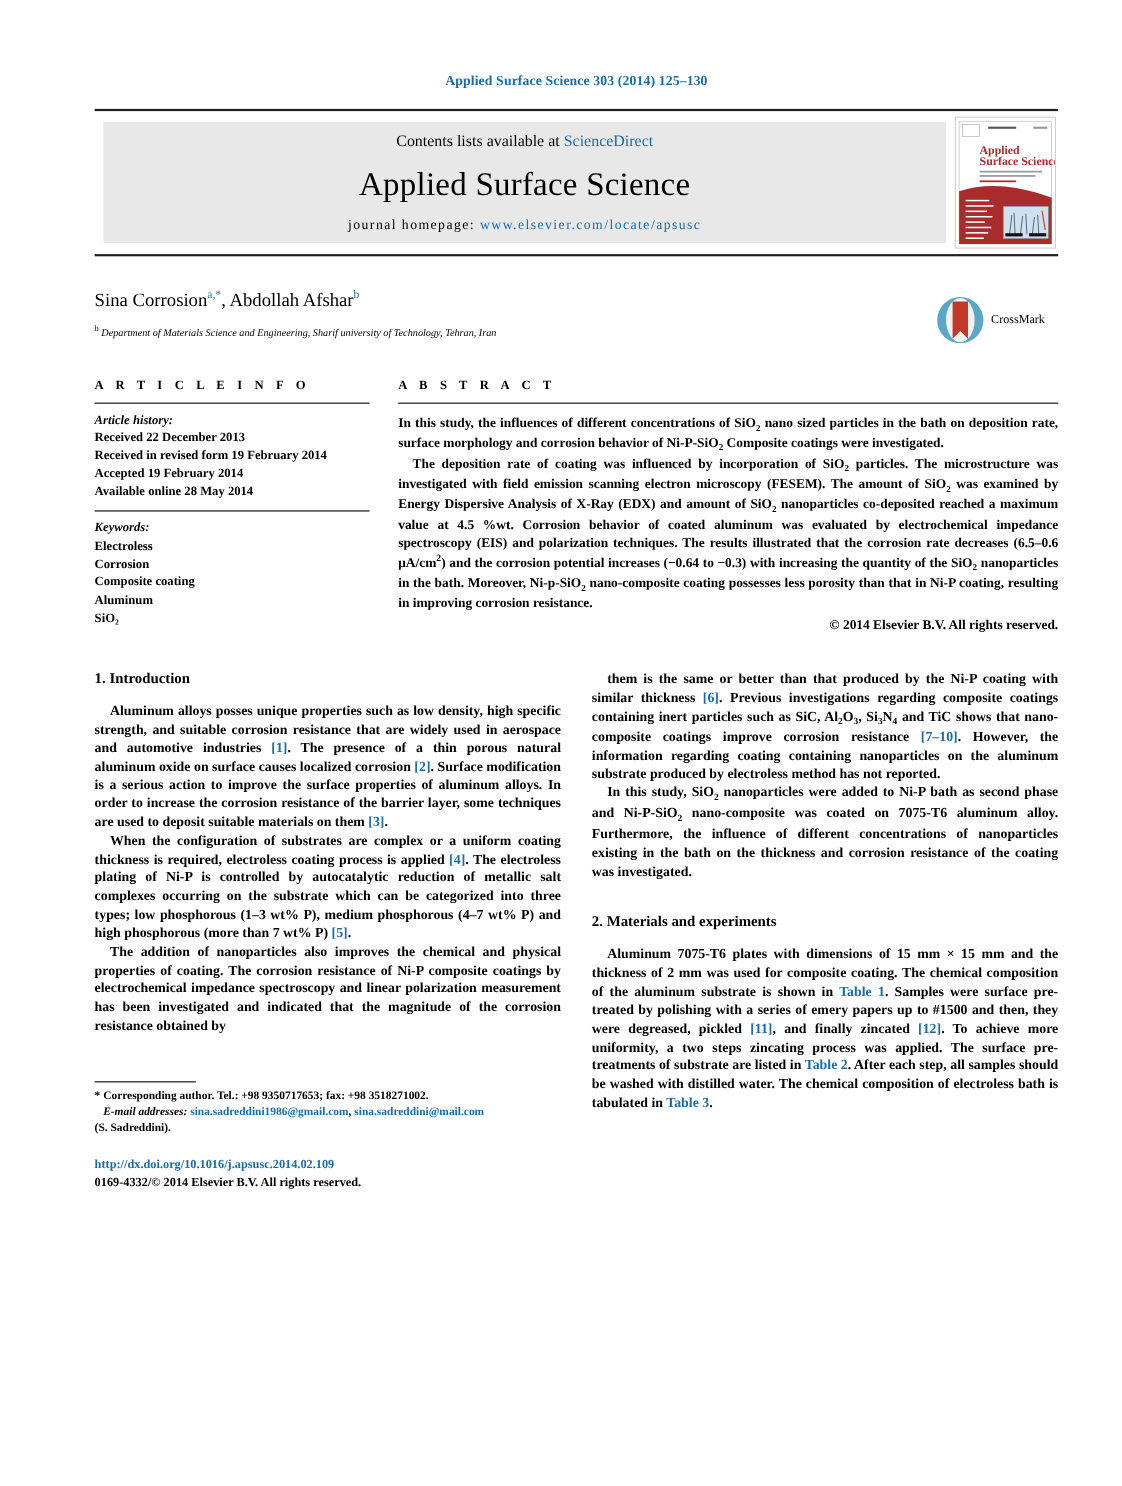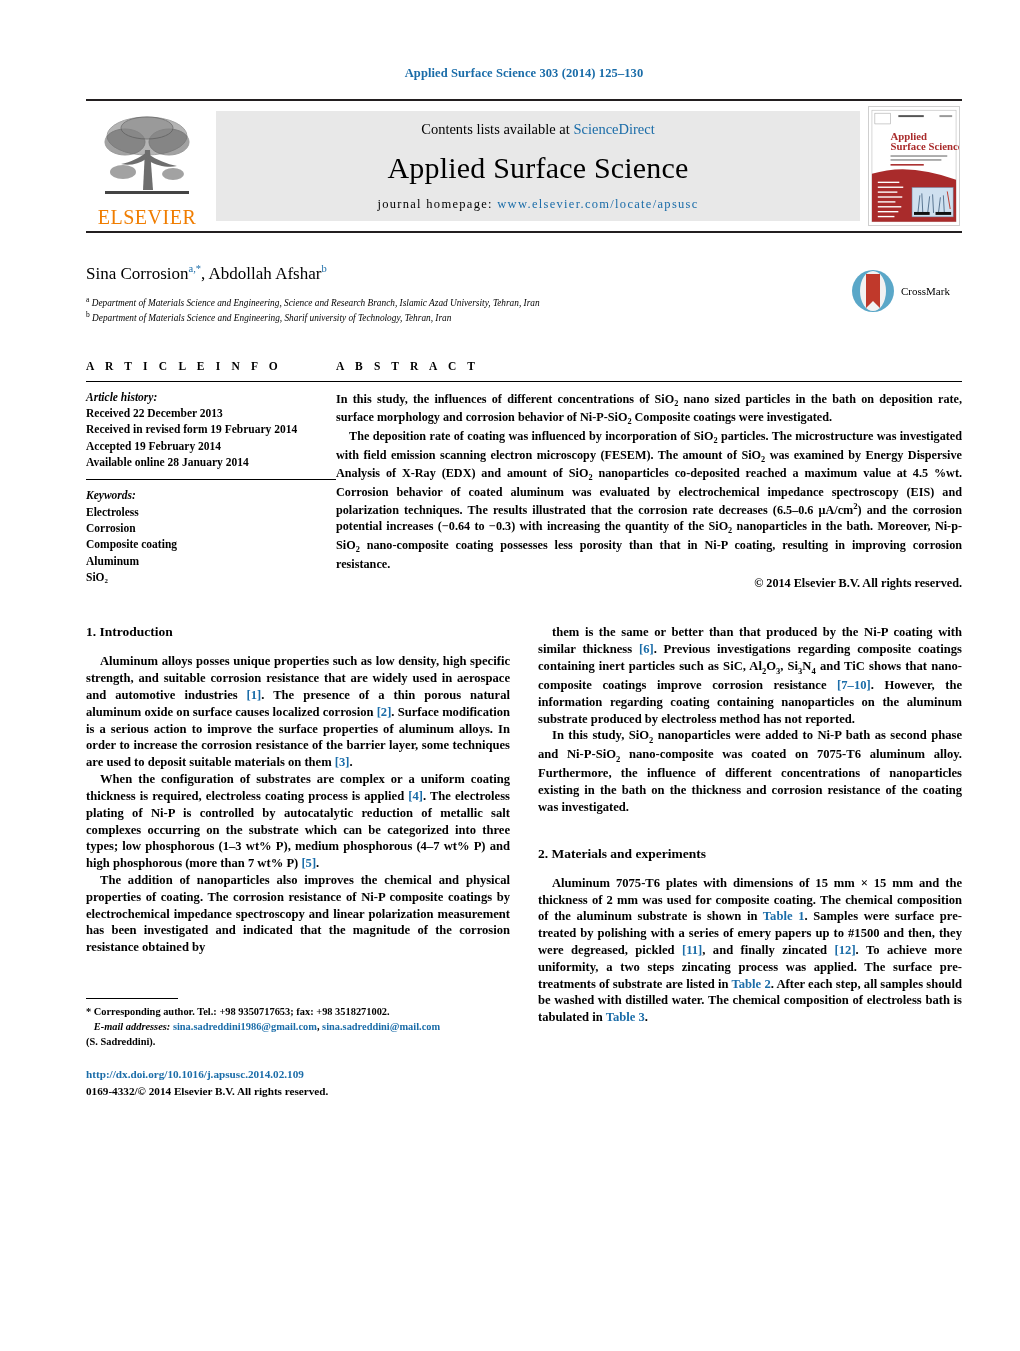--- a/index.html
+++ b/index.html
@@ -109,20 +109,21 @@
     right: 0; top: 2px;
     width: 112px; height: 52px;
     display: flex; align-items: center; gap: 5px;
   }
   .crossmark-label { font-size: 11px; }
 
   
   .info-abstract {
     margin-top: 34px;
     display: flex;
+    gap: 26px;
   }
   .col-info { flex: 0 0 250px; }
   .col-abstract { flex: 1 1 auto; }
   .sect-head {
     font-size: 11.5px;
     font-weight: bold;
     letter-spacing: 4.2px;
     margin-bottom: 9px;
   }
   .rule { border-top: 1px solid #000; }
@@ -179,37 +180,20 @@
 </style>
 </head>
 <body>
 
 <div class="page">
 
   <div class="running-head">Applied Surface Science 303 (2014) 125–130</div>
 
   <div class="masthead">
 
-    <div class="elsevier-logo">
-      <svg class="tree" viewBox="0 0 96 94">
-        <g fill="#555" stroke="#555">
-          <ellipse cx="48" cy="24" rx="40" ry="19" fill="#777" opacity="0.55"></ellipse>
-          <ellipse cx="26" cy="30" rx="20" ry="13" fill="#666" opacity="0.6"></ellipse>
-          <ellipse cx="70" cy="30" rx="20" ry="13" fill="#666" opacity="0.6"></ellipse>
-          <ellipse cx="48" cy="16" rx="26" ry="11" fill="#8a8a8a" opacity="0.6"></ellipse>
-          <path d="M46 38 L44 78 L54 78 L51 38 Z" fill="#6e6e6e" stroke="none"></path>
-          <path d="M48 40 C40 46 32 50 22 52 C30 54 40 52 47 47 Z" fill="#6e6e6e" stroke="none"></path>
-          <path d="M49 42 C58 48 68 52 78 54 C70 56 58 54 50 49 Z" fill="#6e6e6e" stroke="none"></path>
-          <ellipse cx="24" cy="60" rx="13" ry="7" fill="#7a7a7a" stroke="none" opacity="0.7"></ellipse>
-          <ellipse cx="74" cy="62" rx="11" ry="6" fill="#7a7a7a" stroke="none" opacity="0.7"></ellipse>
-          <rect x="6" y="79" width="84" height="3" fill="#444" stroke="none"></rect>
-        </g>
-      </svg>
-      <div class="elsevier-word">ELSEVIER</div>
-    </div>
 
     <div class="masthead-center">
       <div class="contents-line">
         <span>Contents lists available at </span><span class="sd">ScienceDirect</span>
       </div>
       <div class="journal-title">Applied Surface Science</div>
       <div class="homepage-line">
         <span>journal homepage: </span><span class="url">www.elsevier.com/locate/apsusc</span>
       </div>
     </div>
@@ -255,24 +239,20 @@
 
   <div class="title-block">
 
     <div class="authors">
       <span>Sina Corrosion</span><sup>a,*</sup>,
       <span>Abdollah Afshar</span><sup>b</sup>
     </div>
 
     <div class="affils">
       <div class="affil">
-        <sup>a</sup>
-        <span>Department of Materials Science and Engineering, Science and Research Branch, Islamic Azad University, Tehran, Iran</span>
-      </div>
-      <div class="affil">
         <sup>b</sup>
         <span>Department of Materials Science and Engineering, Sharif university of Technology, Tehran, Iran</span>
       </div>
     </div>
 
     <div class="crossmark">
       <svg width="46" height="46" viewBox="0 0 46 46">
         <circle cx="23" cy="23" r="21" fill="#5aa7c8"></circle>
         <ellipse cx="23" cy="23" rx="13" ry="20" fill="#f2f2f2"></ellipse>
         <path d="M16 6 L30 6 L30 40 L23 33 L16 40 Z" fill="#c0392b"></path>
@@ -284,21 +264,21 @@
   <div class="info-abstract">
 
     <div class="col-info">
       <div class="sect-head">A R T I C L E   I N F O</div>
       <div class="rule"></div>
       <div class="info-group">
         <div class="lbl">Article history:</div>
         <div>Received 22 December 2013</div>
         <div>Received in revised form 19 February 2014</div>
         <div>Accepted 19 February 2014</div>
-        <div>Available online 28 January 2014</div>
+        <div>Available online 28 May 2014</div>
       </div>
       <div class="rule"></div>
       <div class="info-group kw-group">
         <div class="lbl">Keywords:</div>
         <div>Electroless</div>
         <div>Corrosion</div>
         <div>Composite coating</div>
         <div>Aluminum</div>
         <div>SiO₂</div>
       </div>

